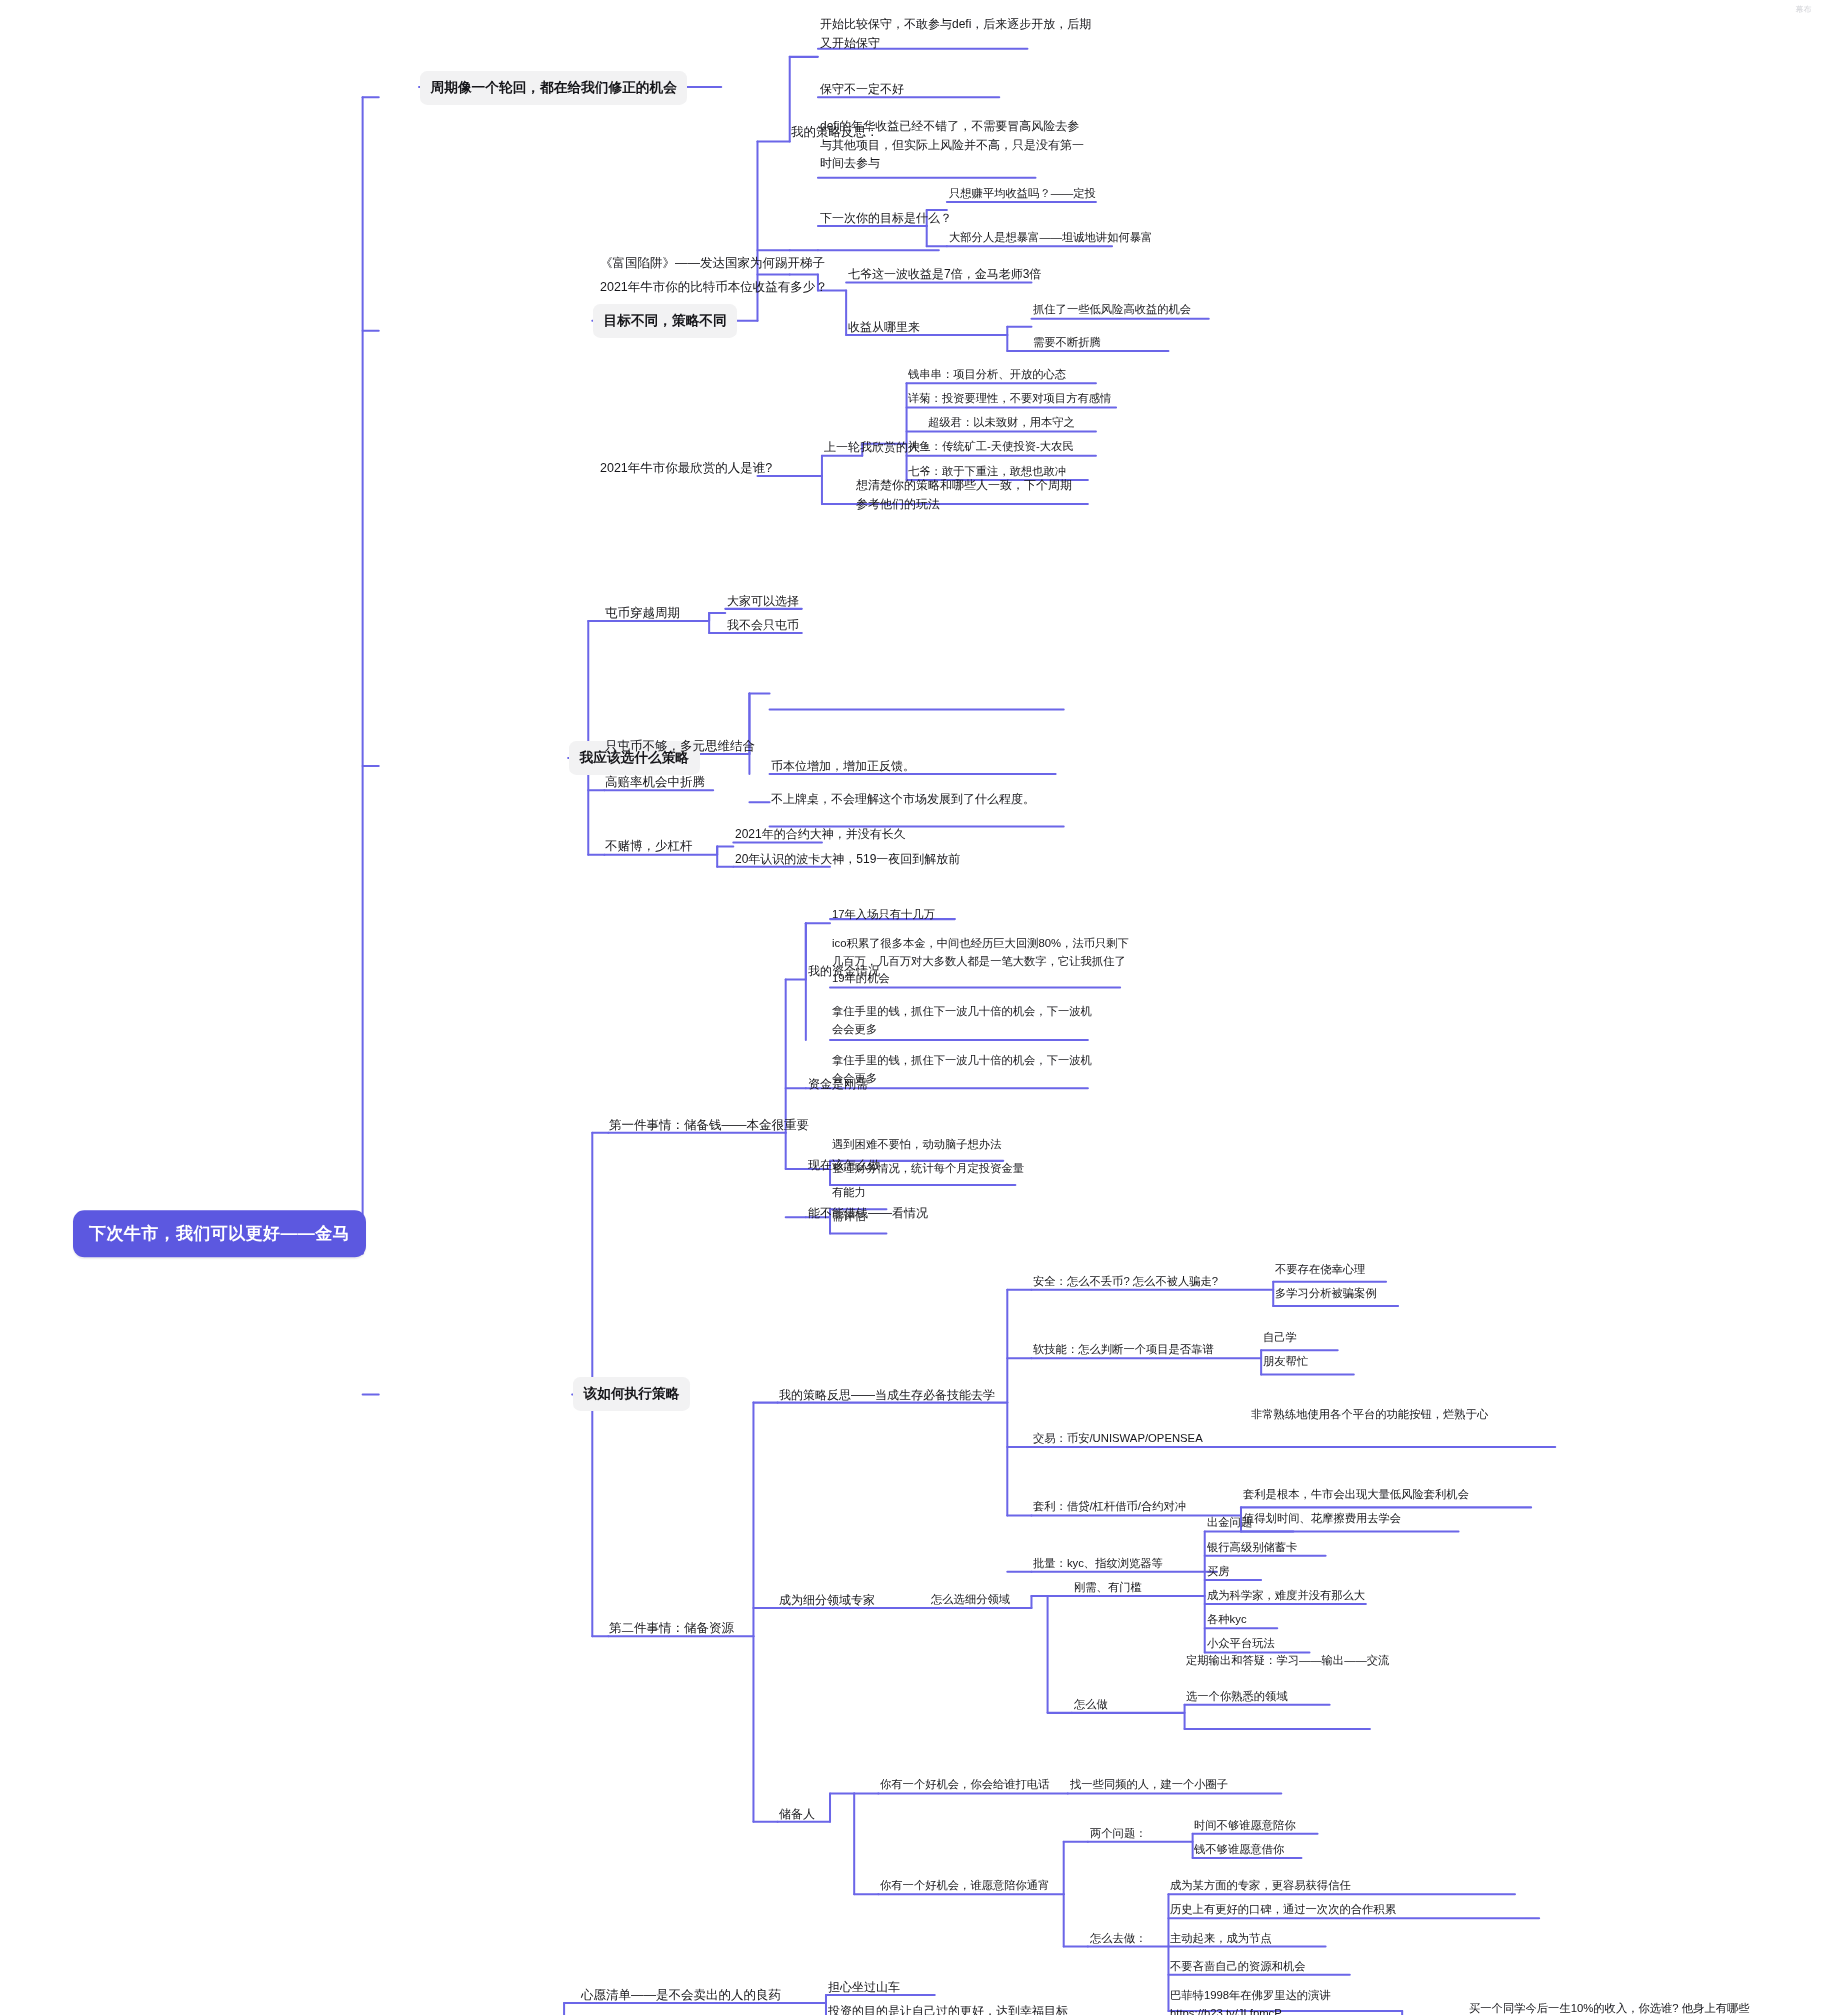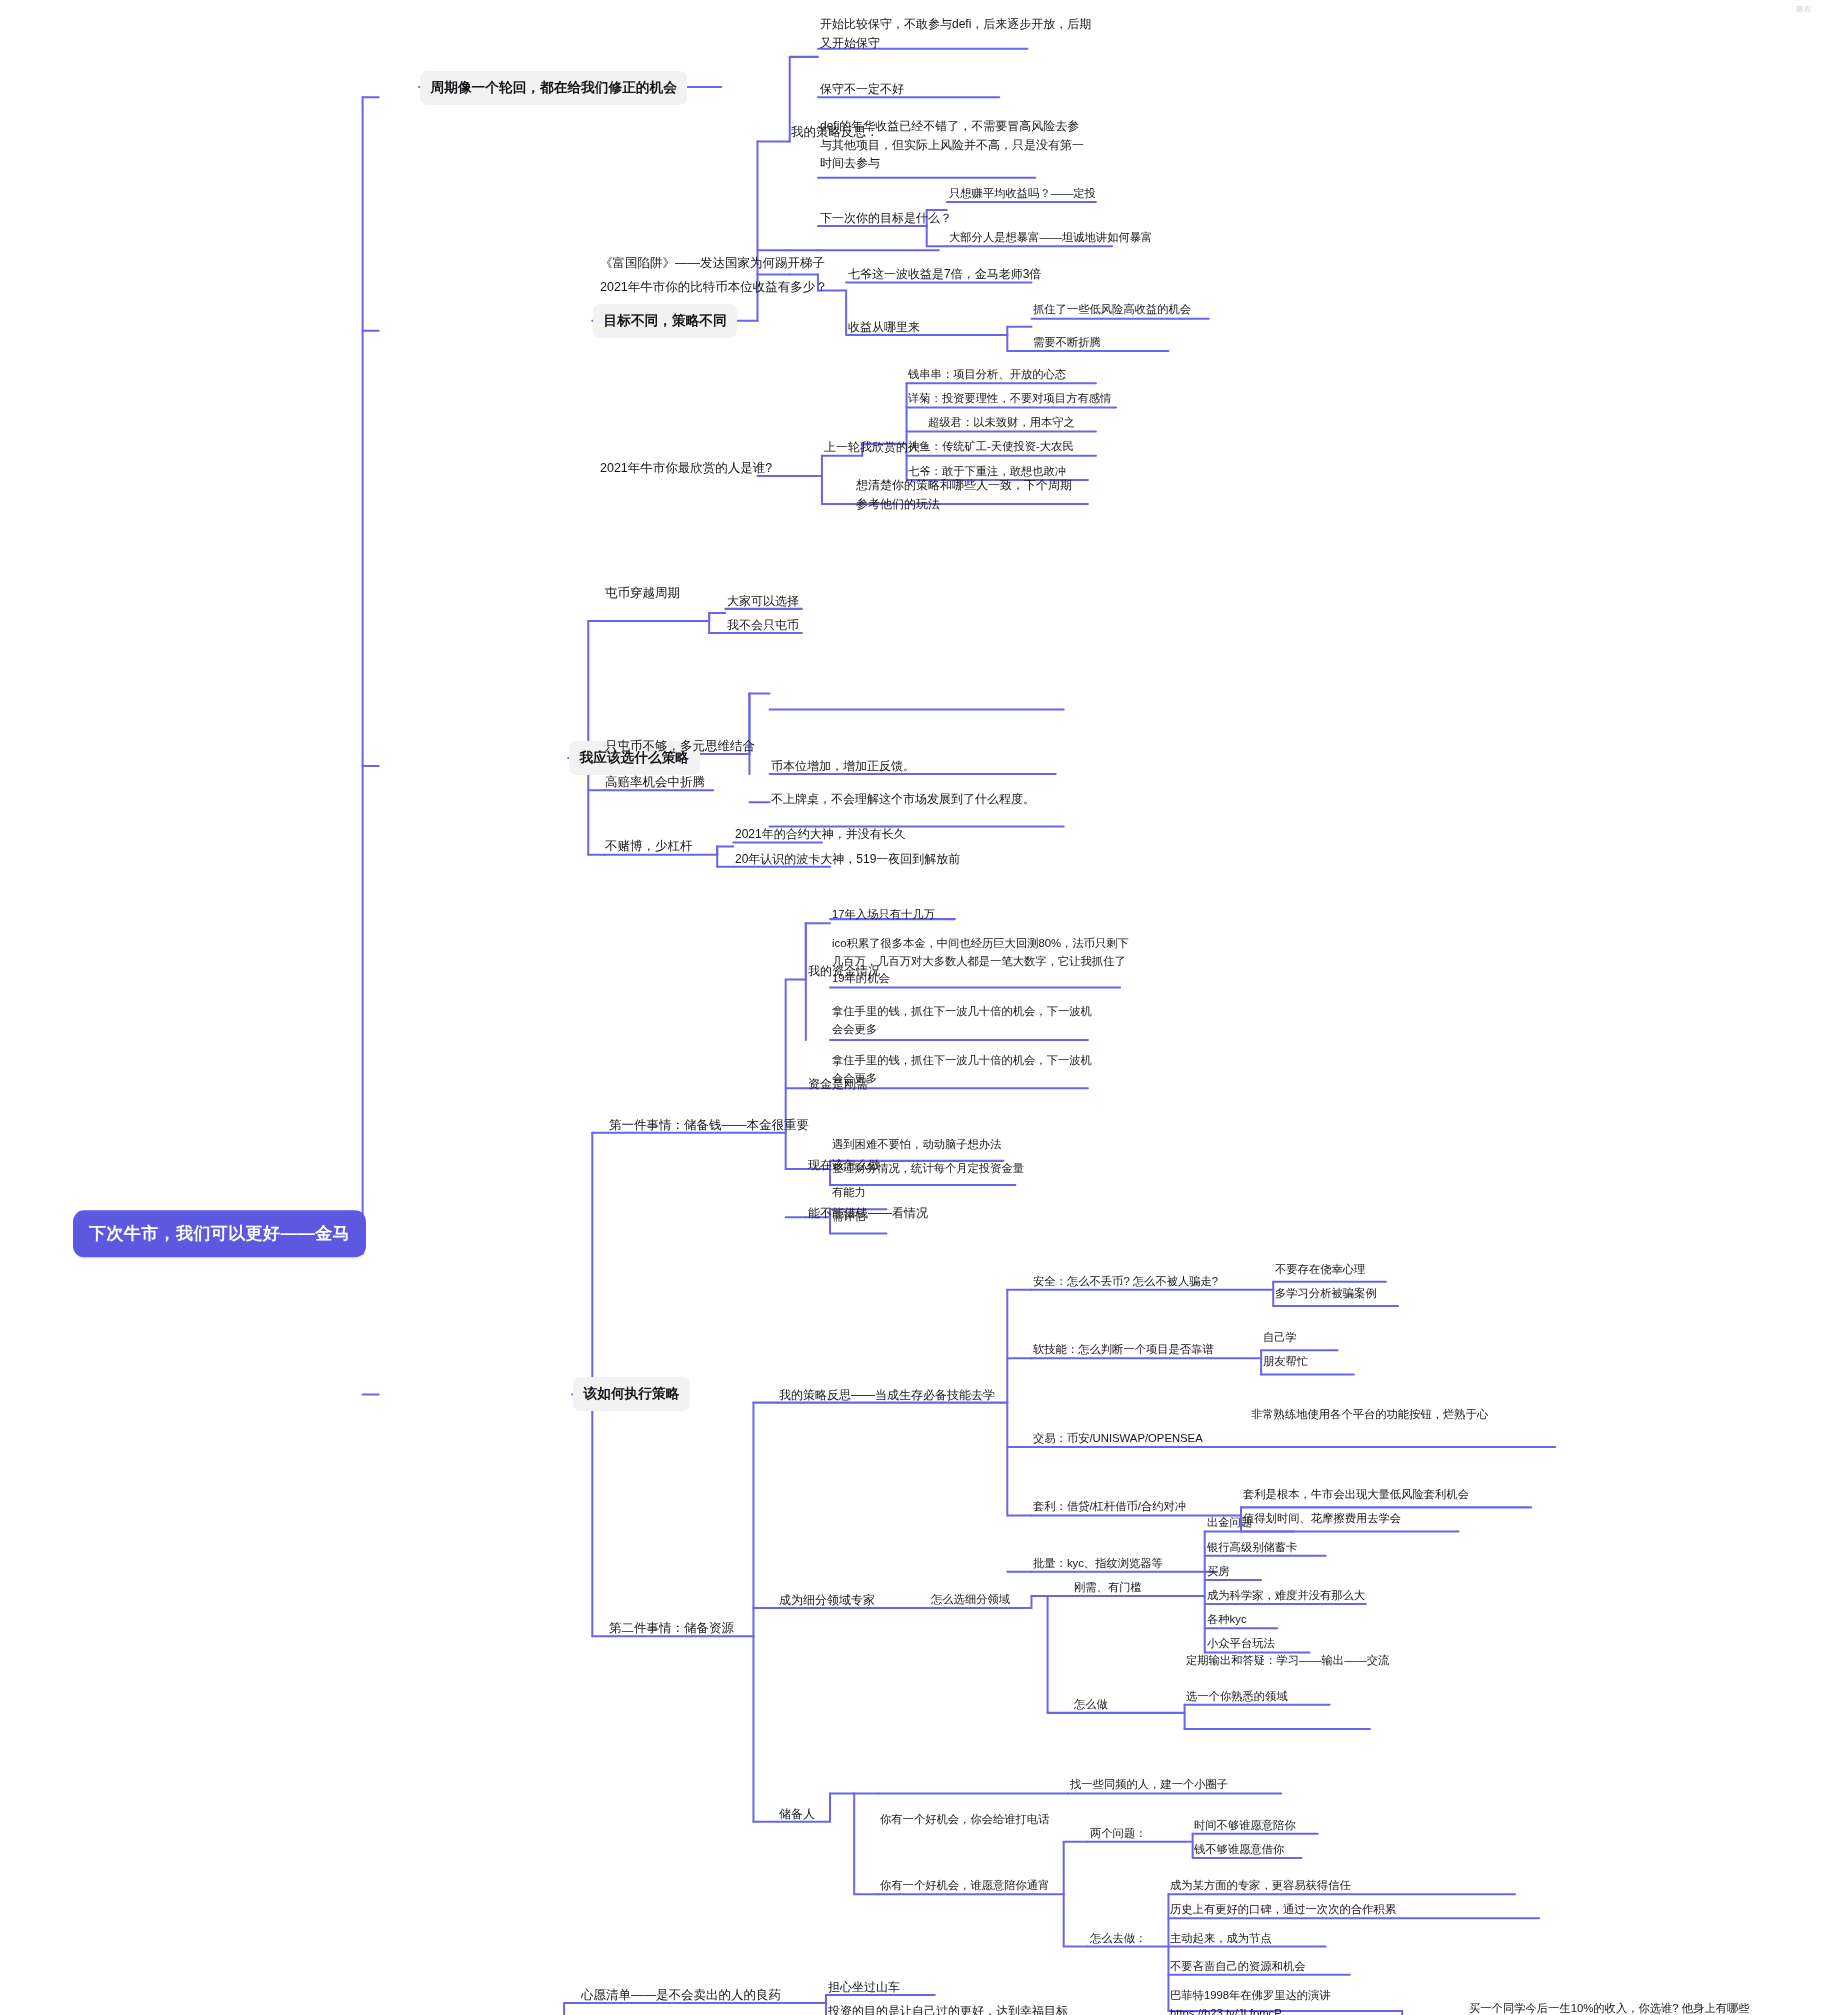--- a/index.html
+++ b/index.html
@@ -365,21 +365,21 @@
   <div class="node lvl3" style="left:824px;top:438px;">上一轮我欣赏的人：</div>
   <div class="node lvl4" style="left:908px;top:366px;">钱串串：项目分析、开放的心态</div>
   <div class="node lvl4" style="left:908px;top:390px;">详菊：投资要理性，不要对项目方有感情</div>
   <div class="node lvl4" style="left:928px;top:414px;">超级君：以未致财，用本守之</div>
   <div class="node lvl4" style="left:908px;top:438px;">神鱼：传统矿工-天使投资-大农民</div>
   <div class="node lvl4" style="left:908px;top:463px;">七爷：敢于下重注，敢想也敢冲</div>
   <div class="node lvl3 wrap" style="left:856px;top:476px;width:226px;">想清楚你的策略和哪些人一致，下个周期参考他们的玩法</div>
 
   <div class="node lvl1" style="left:569px;top:741px;">我应该选什么策略</div>
 
-  <div class="node lvl2" style="left:605px;top:584px;text-align:center;">屯币穿越周期</div>
+  <div class="node lvl2" style="left:605px;top:604px;text-align:center;">屯币穿越周期</div>
   <div class="node lvl3" style="left:727px;top:592px;">大家可以选择</div>
   <div class="node lvl3" style="left:727px;top:616px;">我不会只屯币</div>
 
   <div class="node lvl2" style="left:605px;top:737px;">只屯币不够，多元思维结合</div>
   <div class="node lvl3" style="left:771px;top:757px;">币本位增加，增加正反馈。</div>
 
   <div class="node lvl2" style="left:605px;top:773px;">高赔率机会中折腾</div>
   <div class="node lvl3 wrap" style="left:771px;top:790px;width:298px;">不上牌桌，不会理解这个市场发展到了什么程度。</div>
 
   <div class="node lvl2" style="left:605px;top:837px;">不赌博，少杠杆</div>
@@ -429,21 +429,21 @@
   <div class="node lvl4" style="left:1207px;top:1539px;">银行高级别储蓄卡</div>
   <div class="node lvl4" style="left:1207px;top:1563px;">买房</div>
   <div class="node lvl4" style="left:1207px;top:1587px;">成为科学家，难度并没有那么大</div>
   <div class="node lvl4" style="left:1207px;top:1611px;">各种kyc</div>
   <div class="node lvl4" style="left:1207px;top:1635px;">小众平台玩法</div>
   <div class="node lvl4" style="left:1074px;top:1696px;">怎么做</div>
   <div class="node lvl4" style="left:1186px;top:1688px;">选一个你熟悉的领域</div>
   <div class="node lvl4" style="left:1186px;top:1652px;">定期输出和答疑：学习——输出——交流</div>
 
   <div class="node lvl3" style="left:779px;top:1805px;">储备人</div>
-  <div class="node lvl4" style="left:880px;top:1776px;margin-top:35px;">你有一个好机会，你会给谁打电话</div>
+  <div class="node lvl4" style="left:880px;top:1776px;">你有一个好机会，你会给谁打电话</div>
   <div class="node lvl4" style="left:1070px;top:1776px;">找一些同频的人，建一个小圈子</div>
   <div class="node lvl4" style="left:880px;top:1877px;">你有一个好机会，谁愿意陪你通宵</div>
   <div class="node lvl4" style="left:1090px;top:1825px;">两个问题：</div>
   <div class="node lvl4" style="left:1194px;top:1817px;">时间不够谁愿意陪你</div>
   <div class="node lvl4" style="left:1194px;top:1841px;">钱不够谁愿意借你</div>
   <div class="node lvl4" style="left:1090px;top:1930px;">怎么去做：</div>
   <div class="node lvl4" style="left:1170px;top:1877px;">成为某方面的专家，更容易获得信任</div>
   <div class="node lvl4" style="left:1170px;top:1901px;">历史上有更好的口碑，通过一次次的合作积累</div>
   <div class="node lvl4" style="left:1170px;top:1930px;">主动起来，成为节点</div>
   <div class="node lvl4" style="left:1170px;top:1958px;">不要吝啬自己的资源和机会</div>

